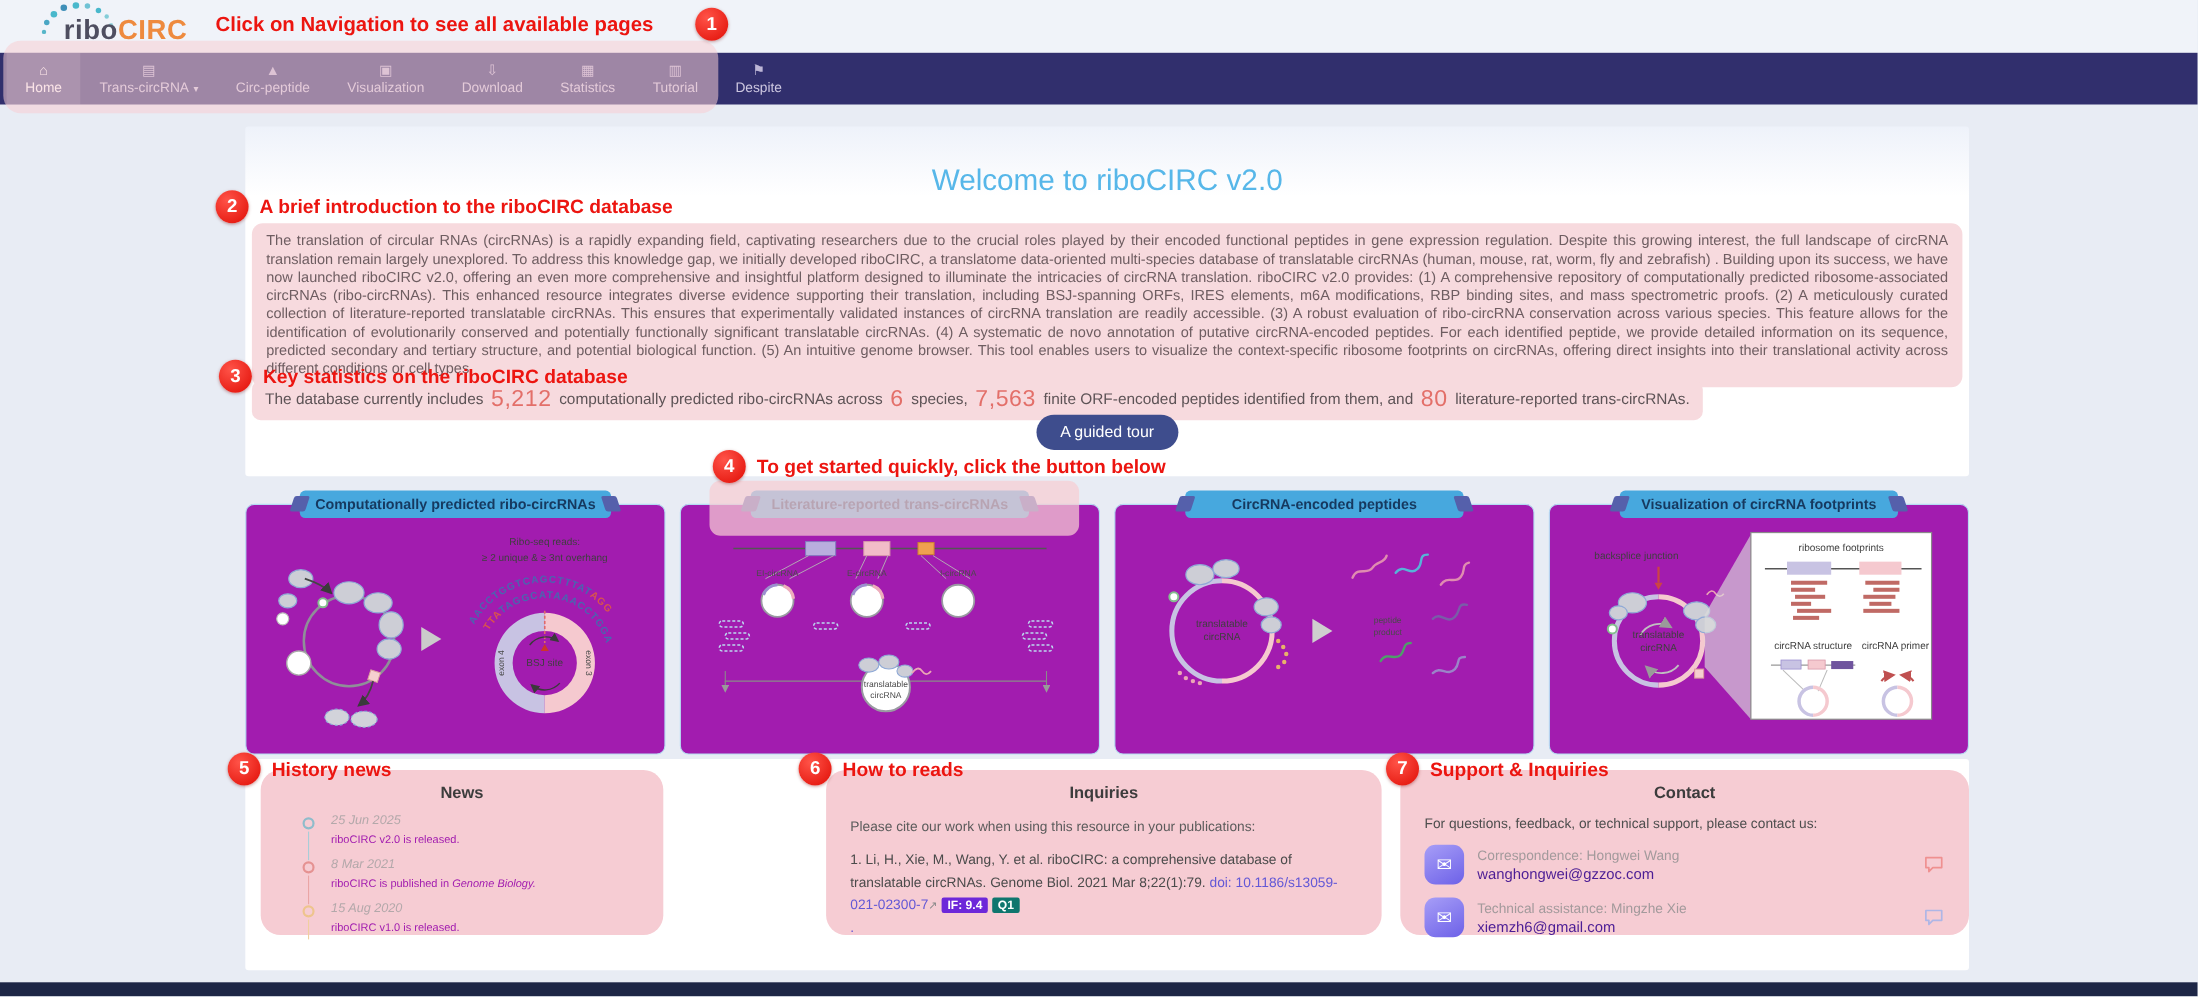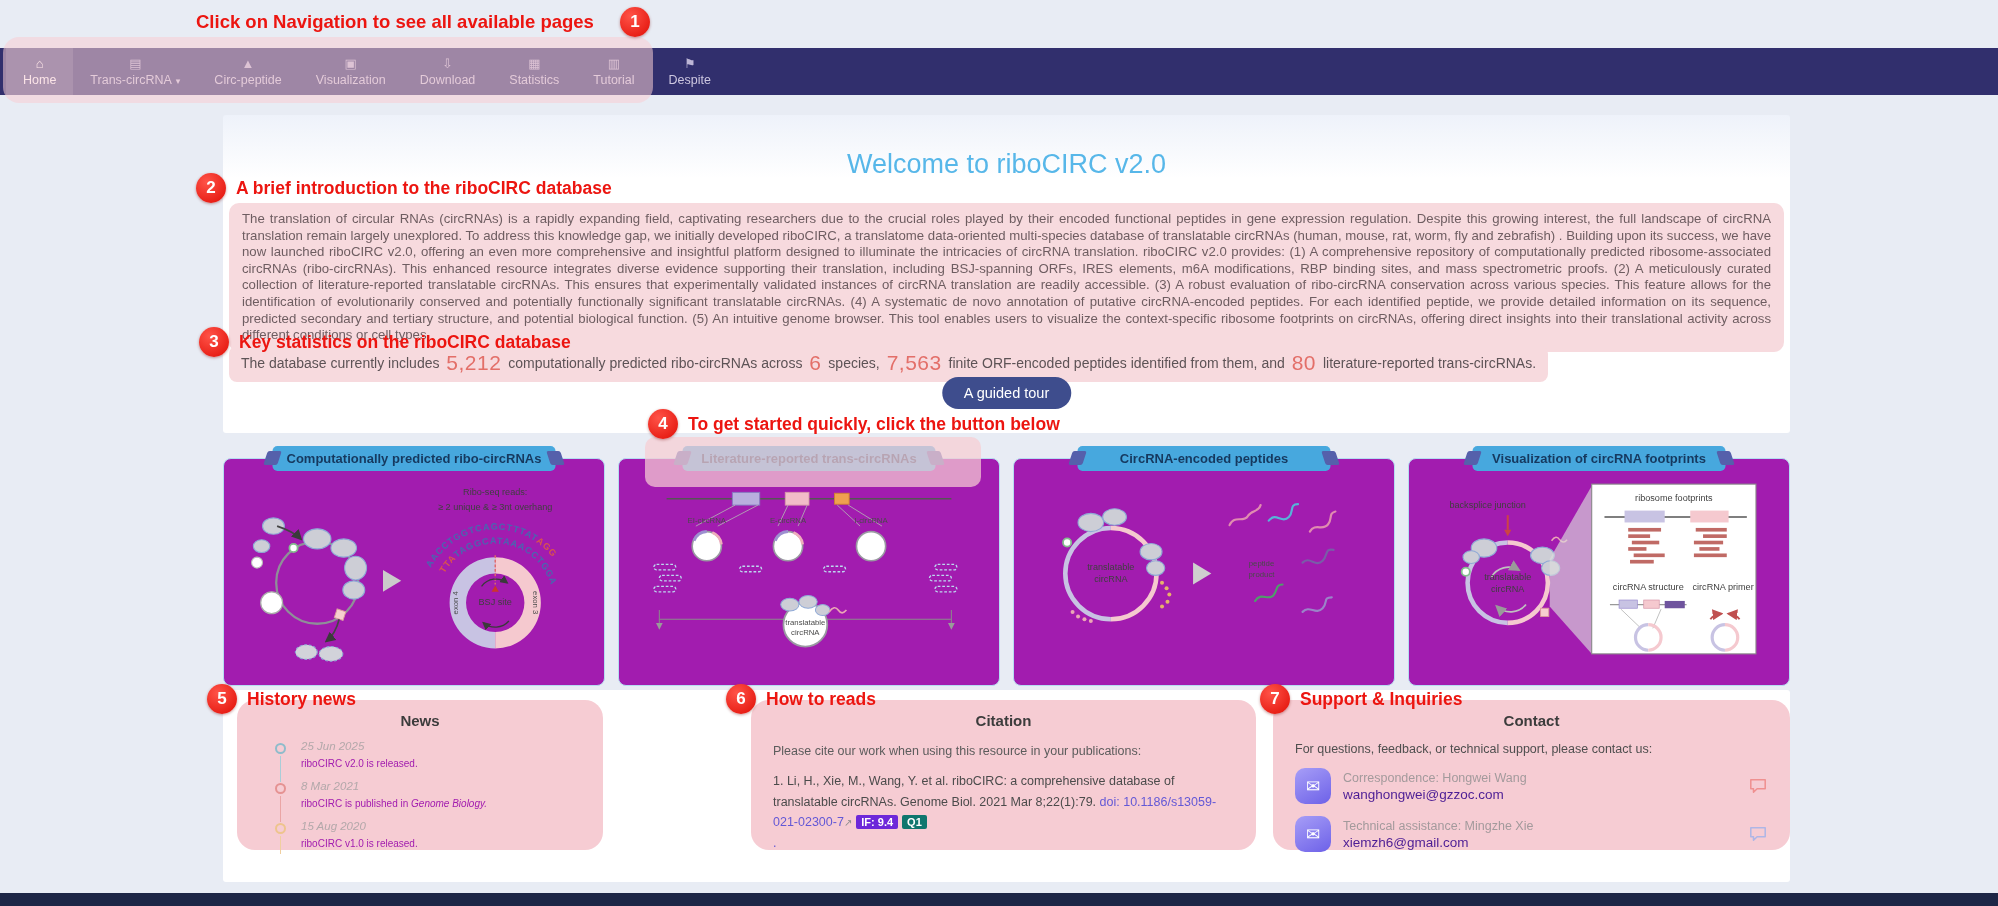--- a/index.html
+++ b/index.html
@@ -81,21 +81,21 @@
   .ct-label{font-size:12.5px;color:#a39a9c;}
   .ct-mail{font-size:13.5px;color:#4c1d95;margin-top:2px;cursor:pointer;}
   .bubble{margin-left:auto;flex:0 0 auto;}
 
   .footerbar{position:absolute;left:0;bottom:0;width:100%;height:13px;background:#1d2646;}
 
   
   .anno{position:absolute;display:flex;align-items:center;gap:10px;z-index:30;pointer-events:none;}
   .anno-circle{width:30px;height:30px;border-radius:50%;background:radial-gradient(circle at 35% 30%,#ff5348,#e00d05);color:#fff;font-weight:bold;font-size:17px;display:flex;align-items:center;justify-content:center;flex:0 0 auto;box-shadow:0 1px 3px rgba(120,0,0,.4);}
   .anno-text{color:#ec1510;font-weight:bold;font-size:17.5px;white-space:nowrap;}
-  #anno1{left:196px;top:7px;gap:26px;} #anno1 .anno-text{font-size:18.5px;}
+  #anno1{left:196px;top:7px;gap:38px;} #anno1 .anno-text{font-size:18.5px;}
   #anno2{left:196px;top:173px;}
   #anno3{left:199px;top:327px;}
   #anno4{left:648px;top:409px;}
   #anno5{left:207px;top:684px;}
   #anno6{left:726px;top:684px;}
   #anno7{left:1260px;top:684px;}
 </style>
 </head>
 <body>
 
@@ -110,20 +110,34 @@
           <path d="M0,0 L10,5 L0,10 z" fill="#9a9a9a"></path>
         </marker>
       <marker id="ah-red" viewBox="0 0 10 10" refX="8" refY="5" markerWidth="6" markerHeight="6" orient="auto-start-reverse">
           <path d="M0,0 L10,5 L0,10 z" fill="#c05050"></path>
         </marker>
       <path id="p-seqT" d="M17,122 A80,80 0 0 1 173,122" fill="none"></path>
       <path id="p-seqB" d="M32,128 A64,64 0 0 1 158,128" fill="none"></path>
     </defs>
   </svg>
 
+  <div class="topstrip">
+    <div class="logo">
+      <span class="logo-dot" style="left:4px;top:26px;width:4px;height:4px;background:#56b6c9;"></span>
+      <span class="logo-dot" style="left:6px;top:17px;width:5px;height:5px;background:#4aa6c4;"></span>
+      <span class="logo-dot" style="left:12px;top:9px;width:6px;height:6px;background:#49b8cc;"></span>
+      <span class="logo-dot" style="left:21px;top:3px;width:6px;height:6px;background:#3f8fb8;"></span>
+      <span class="logo-dot" style="left:32px;top:1px;width:6px;height:6px;background:#49b8cc;"></span>
+      <span class="logo-dot" style="left:43px;top:2px;width:5px;height:5px;background:#6fc2d4;"></span>
+      <span class="logo-dot" style="left:53px;top:6px;width:5px;height:5px;background:#49b8cc;"></span>
+      <span class="logo-dot" style="left:61px;top:12px;width:4px;height:4px;background:#84cdd8;"></span>
+      <span class="logo-dot" style="left:65px;top:20px;width:4px;height:4px;background:#9ad8e0;"></span>
+      <span class="logo-word"><span class="logo-ribo">ribo</span><span class="logo-circ">CIRC</span></span>
+    </div>
+  </div>
 
   <div class="anno" id="anno1">
     <span class="anno-text">Click on Navigation to see all available pages</span>
     <span class="anno-circle">1</span>
   </div>
 
   <nav class="navbar">
     <div class="nav-item active">
       <span class="nav-ic">⌂</span>
       <span class="nav-label">Home</span>
@@ -378,21 +392,21 @@
           <div class="tl-text"><span>riboCIRC is published in </span><span class="tl-italic">Genome Biology.</span></div>
         </div>
         <div class="tl-item t3">
           <div class="tl-date">15 Aug 2020</div>
           <div class="tl-text"><span>riboCIRC v1.0 is released.</span><span class="tl-italic"></span></div>
         </div>
       </div>
     </div>
 
     <div class="pinkpanel citation">
-      <div class="pp-title">Citation</div>
+      <div class="pp-title">Inquiries</div>
       <p class="cit-intro">Please cite our work when using this resource in your publications:</p>
       <p class="cit-ref">
         <span>1. Li, H., Xie, M., Wang, Y. et al. riboCIRC: a comprehensive database of translatable circRNAs. Genome Biol. 2021 Mar 8;22(1):79. </span><span class="doi-link">doi: 10.1186/s13059-021-02300-7</span><span class="ext">↗</span><span class="badge badge-if">IF: 9.4</span><span class="badge badge-q">Q1</span>
         <span class="cit-dot">.</span>
       </p>
     </div>
 
     <div class="pinkpanel contact">
       <div class="pp-title">Contact</div>
       <p class="ct-intro">For questions, feedback, or technical support, please contact us:</p>

